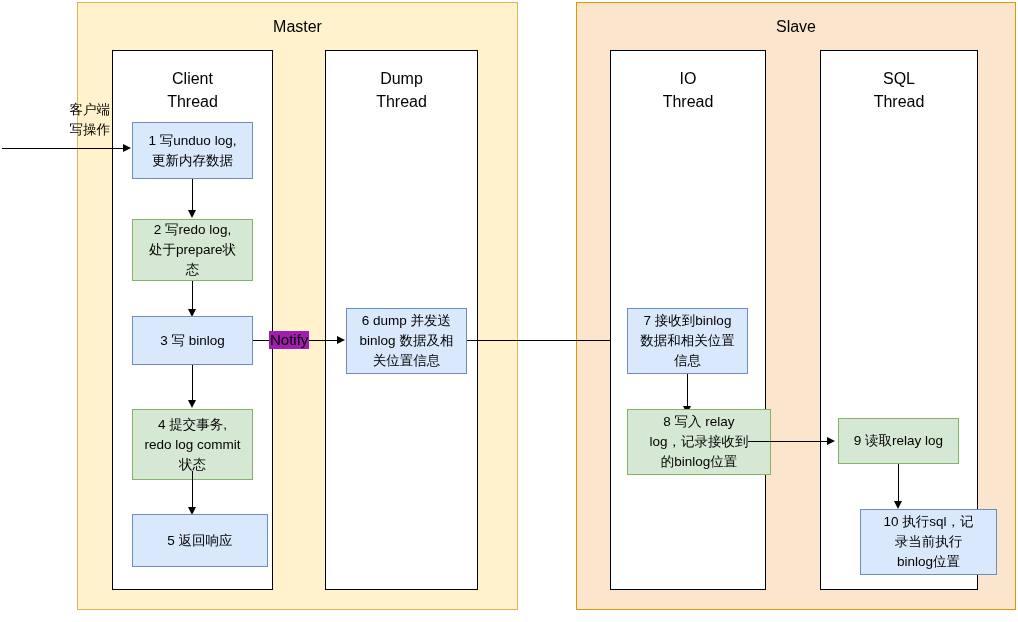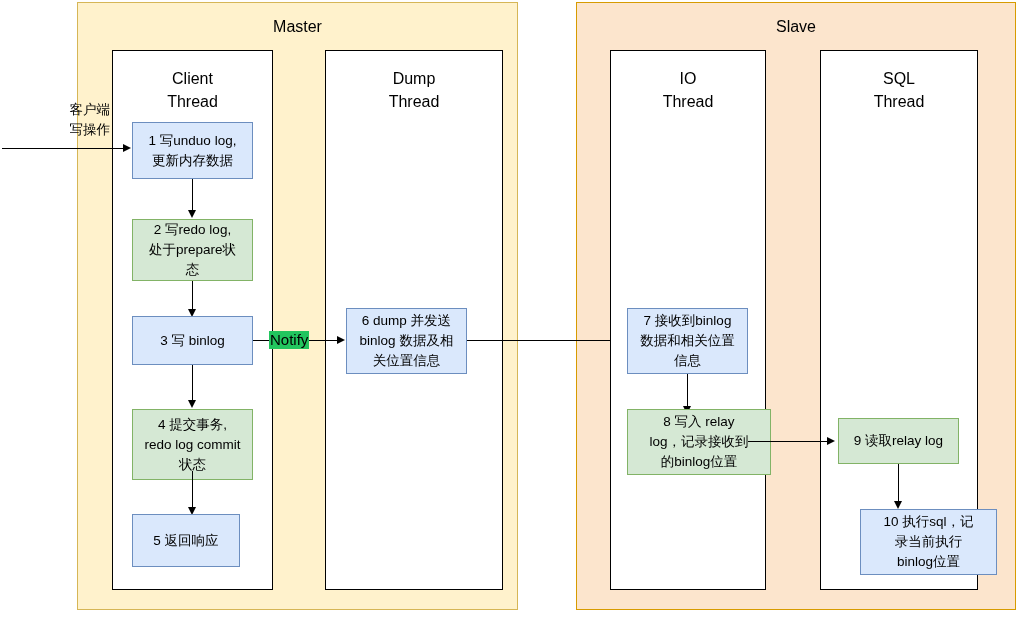--- a/index.html
+++ b/index.html
@@ -85,21 +85,21 @@
   }
   .arrow-down {
     width: 0; height: 0;
     border-left: 4.5px solid transparent;
     border-right: 4.5px solid transparent;
     border-top: 8px solid #000000;
   }
 
   .edge-label {
     position: absolute;
-    background: #22c55e;
+    background: #a21caf;
     font-size: 15px;
     line-height: 18px;
     padding: 0 1px;
     white-space: nowrap;
   }
   .free-label {
     position: absolute;
     font-size: 13.5px;
     line-height: 20px;
     text-align: right;
@@ -117,21 +117,21 @@
 
   <div class="abs lane slave" style="left:576px; top:2px; width:440px; height:608px;">
     <div class="lane-title">Slave</div>
   </div>
 
   <div class="abs thread" style="left:112px; top:50px; width:161px; height:540px;">
     <div class="thread-title">Client
 Thread</div>
   </div>
 
-  <div class="abs thread" style="left:325px; top:50px; width:178px; height:540px;">
+  <div class="abs thread" style="left:325px; top:50px; width:153px; height:540px;">
     <div class="thread-title">Dump
 Thread</div>
   </div>
 
   <div class="abs thread" style="left:610px; top:50px; width:156px; height:540px;">
     <div class="thread-title">IO
 Thread</div>
   </div>
 
   <div class="abs thread" style="left:820px; top:50px; width:158px; height:540px;">
@@ -163,21 +163,21 @@
   <div class="abs vline" style="left:192px; top:365px; height:36px;"></div>
   <div class="abs arrow-down" style="left:188px; top:400px;"></div>
 
   <div class="abs node green" style="left:132px; top:409px; width:121px; height:71px;">4 提交事务,
 redo log commit
 状态</div>
 
   <div class="abs vline" style="left:192px; top:471px; height:37px;"></div>
   <div class="abs arrow-down" style="left:188px; top:507px;"></div>
 
-  <div class="abs node" style="left:132px; top:514px; width:108px; height:53px;">5 返回响应</div>
+  <div class="abs node" style="left:132px; top:514px; width:136px; height:53px;">5 返回响应</div>
 
   <div class="abs hline" style="left:253px; top:340px; width:90px;"></div>
   <div class="edge-label" style="left:269px; top:331px;">Notify</div>
   <div class="abs arrow-right" style="left:337px; top:335.5px;"></div>
 
   <div class="abs node" style="left:346px; top:308px; width:121px; height:66px;">6 dump 并发送
 binlog 数据及相
 关位置信息</div>
 
   <div class="abs hline" style="left:467px; top:340px; width:144px;"></div>

